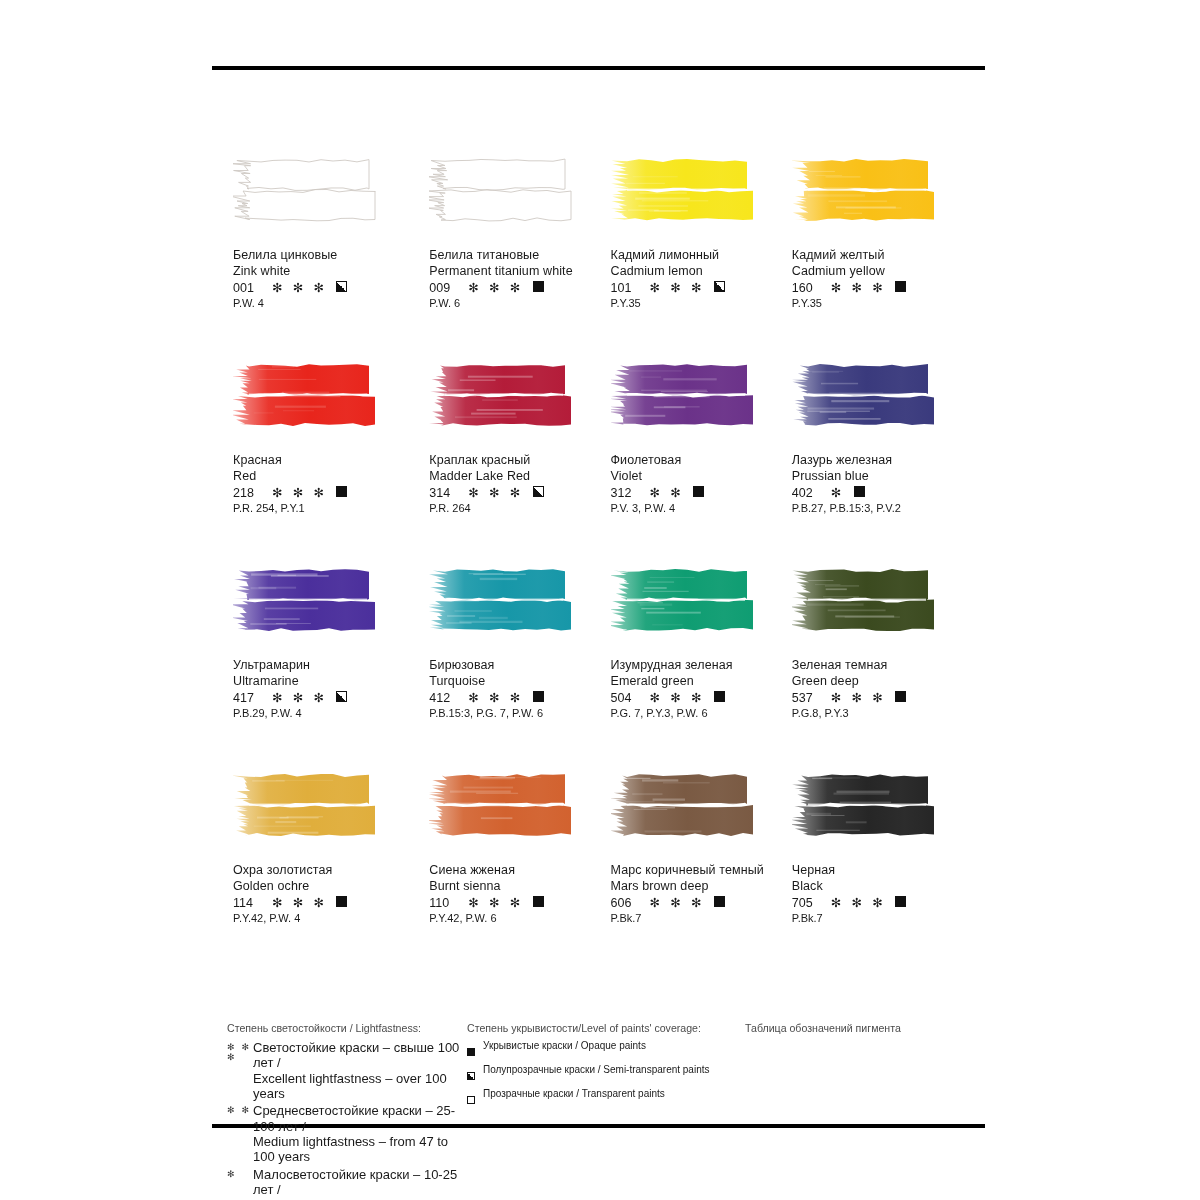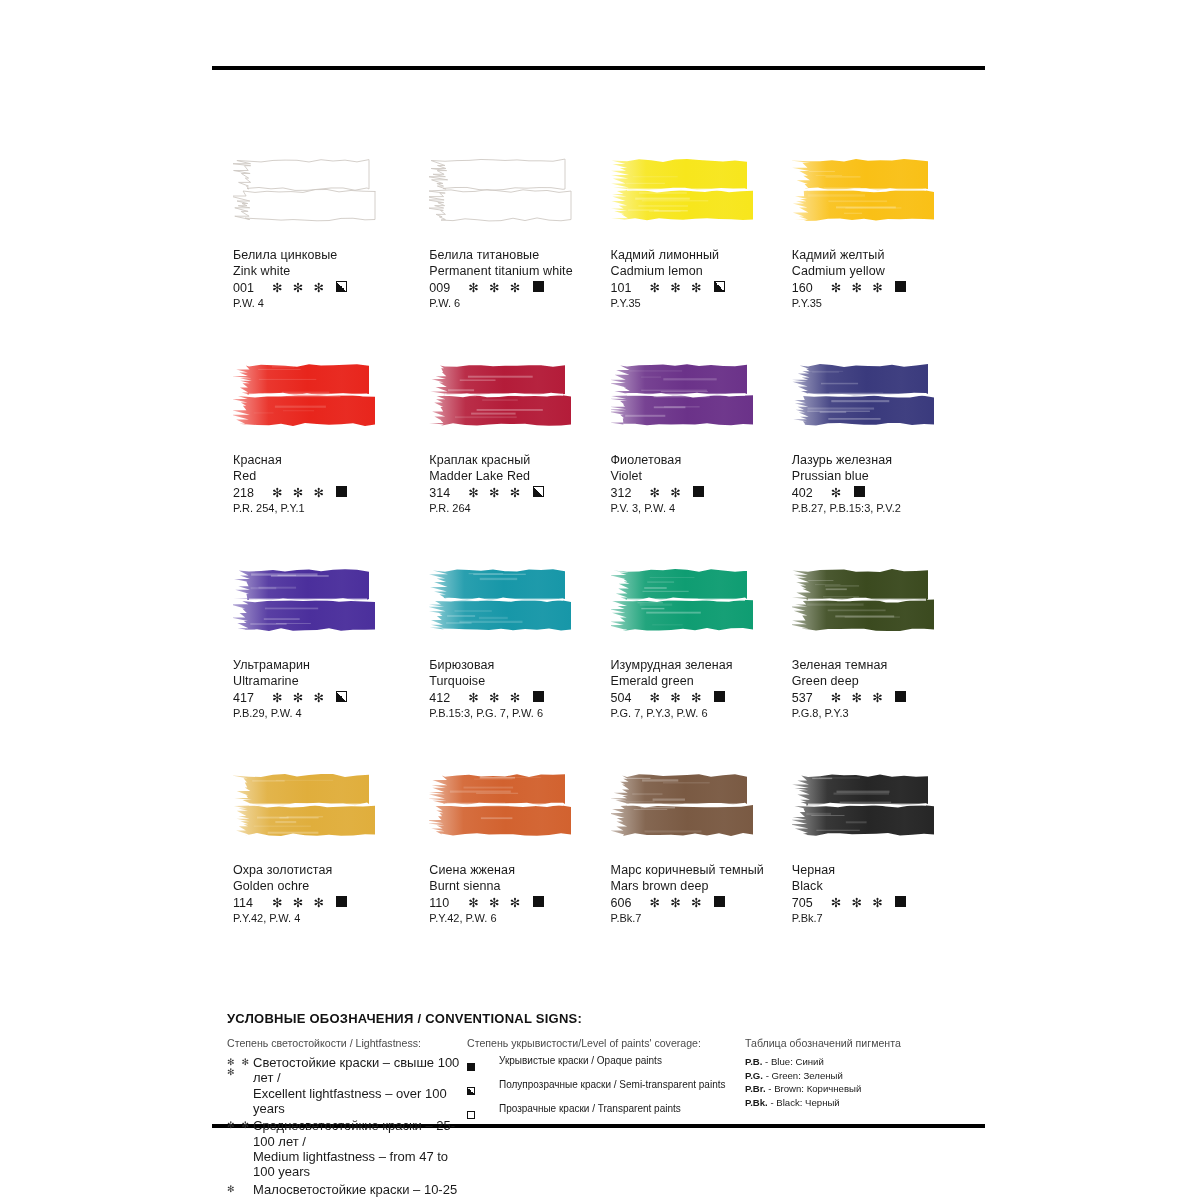--- a/index.html
+++ b/index.html
@@ -50,21 +50,21 @@
   .lc1{width:240px;}
   .lc2{width:278px;}
   .lc3{width:240px;}
   .lc-head{font-size:10.6px;color:#4b4b4b;margin-bottom:6px;white-space:nowrap;}
   .lf-item{display:flex;margin-bottom:2px;}
   .lf-mark{width:26px;flex:0 0 26px;font-size:9px;letter-spacing:2.2px;color:#333;padding-top:2px;}
   .lf-text{font-size:13px;line-height:1.18;color:#1a1a1a;}
   .cv-item{display:flex;align-items:flex-start;margin-bottom:4px;}
   .cv-mark{width:16px;flex:0 0 16px;padding-top:2px;}
   .cv-mark .mk{width:8px;height:8px;}
-  .cv-text{font-size:10px;line-height:1.2;white-space:nowrap;margin-left:16px;}
+  .cv-text{font-size:10px;line-height:1.2;white-space:nowrap;}
   .pig-table{display:flex;}
   .pig-col{margin-right:16px;}
   .pig-row{font-size:9.6px;line-height:1.42;white-space:nowrap;}
   .pig-row b{font-weight:bold;}
 </style>
 </head>
 <body>
 
 <div class="page">
 
@@ -696,21 +696,20 @@
               <span class="stars">✻ ✻ ✻</span>
               <span class="cov"><span class="mk mk-opaque"></span></span>
             </div>
             <div class="pig">P.Bk.7</div>
           </div>
         </div>
       </div>
     </div>
 
   <div class="legend">
-    <div class="legend-title">УСЛОВНЫЕ ОБОЗНАЧЕНИЯ / CONVENTIONAL SIGNS:</div>
     <div class="legend-cols">
 
       <div class="lc1">
         <div class="lc-head">Степень светостойкости / Lightfastness:</div>
         <div id="lf-list">
             <div class="lf-item">
               <div class="lf-mark">✻ ✻ ✻</div>
               <div class="lf-text">
                 <div>Светостойкие краски – свыше 100 лет /</div>
                 <div>Excellent lightfastness – over 100 years</div>
@@ -747,25 +746,19 @@
             <div class="cv-item">
               <div class="cv-mark"><span class="mk mk-trans"></span></div>
               <div class="cv-text">Прозрачные краски / Transparent paints</div>
             </div>
           </div>
       </div>
 
       <div class="lc3">
         <div class="lc-head">Таблица обозначений пигмента</div>
         <div class="pig-table">
-          <div class="pig-col" id="pig-right">
-              <div class="pig-row"><b>P.B.</b><span> - Blue: Синий</span></div>
-              <div class="pig-row"><b>P.G.</b><span> - Green: Зеленый</span></div>
-              <div class="pig-row"><b>P.Br.</b><span> - Brown: Коричневый</span></div>
-              <div class="pig-row"><b>P.Bk.</b><span> - Black: Черный</span></div>
-            </div>
         </div>
       </div>
 
     </div>
   </div>
 
 </div>
 
 </body></html>

